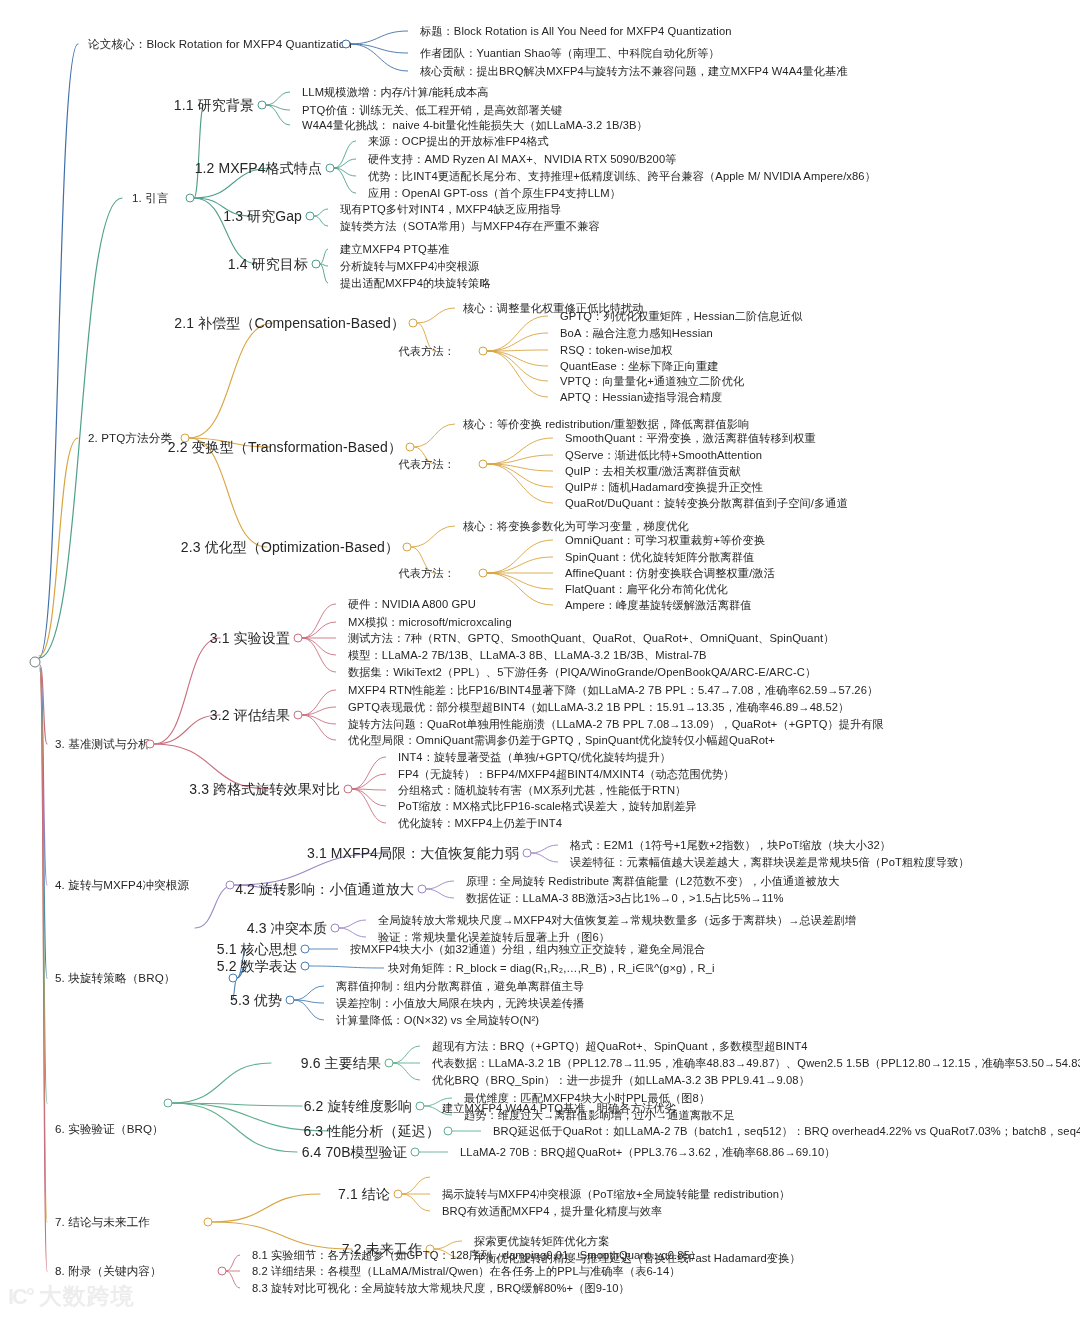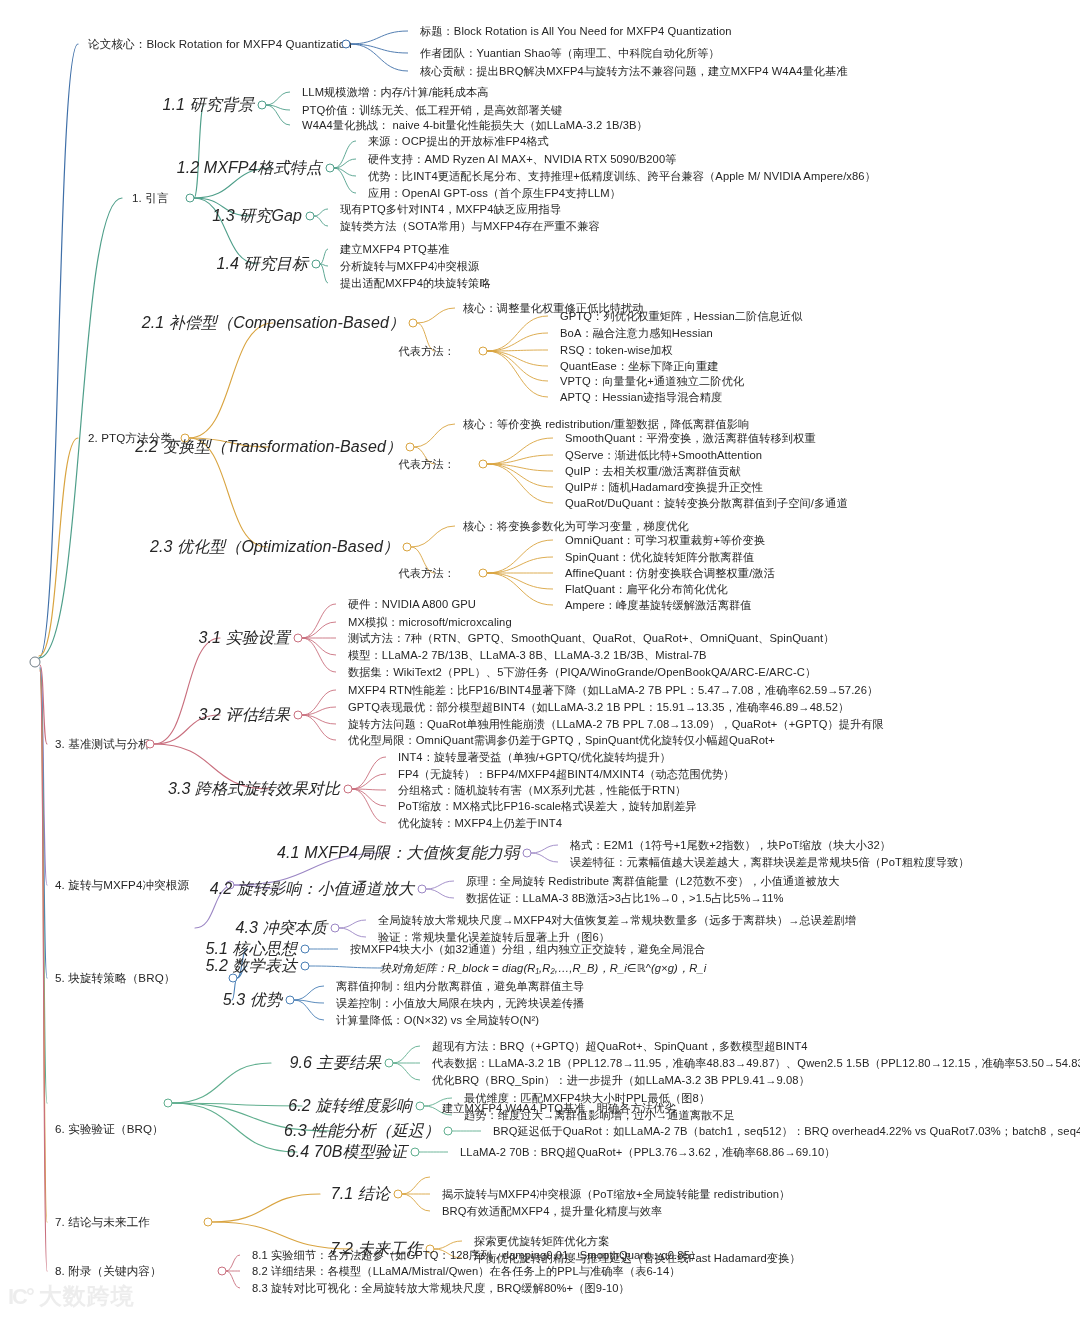--- a/index.html
+++ b/index.html
@@ -13,21 +13,21 @@
   svg.links{position:absolute;left:0;top:0;width:1080px;height:1325px;pointer-events:none;}
   .node{
     position:absolute;
     white-space:nowrap;
     font-size:11.2px;
     line-height:14px;
     letter-spacing:0.1px;
     transform:translateY(-50%);
   }
   .node.lvl1{font-size:11.6px;}
-  .node.lvl2{font-size:16px;font-style:italic;}
+  .node.lvl2{font-size:14px;}
   .node.lvl3{font-size:11.2px;}
   .node.right{text-align:left;}
   .node.left{text-align:right;}
   .dot{
     position:absolute;width:7px;height:7px;border-radius:50%;
     background:#ffffff;border:1.2px solid #8a8a8a;
     transform:translate(-50%,-50%);
   }
   .root-dot{
     position:absolute;width:9px;height:9px;border-radius:50%;
@@ -235,40 +235,40 @@
       <div class="node lvl3 right" style="top: 740px; left: 348px;">优化型局限：OmniQuant需调参仍差于GPTQ，SpinQuant优化旋转仅小幅超QuaRot+</div>
       <div class="node lvl2 left" style="top: 789px; right: 740px;">3.3 跨格式旋转效果对比</div>
       <div class="dot" style="left: 348px; top: 789px; border-color: rgb(201, 111, 126);"></div>
       <div class="node lvl3 right" style="top: 757px; left: 398px; text-align: center;">INT4：旋转显著受益（单独/+GPTQ/优化旋转均提升）</div>
       <div class="node lvl3 right" style="top: 774px; left: 398px;">FP4（无旋转）：BFP4/MXFP4超BINT4/MXINT4（动态范围优势）</div>
       <div class="node lvl3 right" style="top: 790px; left: 398px;">分组格式：随机旋转有害（MX系列尤甚，性能低于RTN）</div>
       <div class="node lvl3 right" style="top: 806px; left: 398px;">PoT缩放：MX格式比FP16-scale格式误差大，旋转加剧差异</div>
       <div class="node lvl3 right" style="top: 823px; left: 398px;">优化旋转：MXFP4上仍差于INT4</div>
       <div class="node lvl1 right" style="top: 885px; left: 55px;">4. 旋转与MXFP4冲突根源</div>
       <div class="dot" style="left: 230px; top: 885px; border-color: rgb(155, 134, 196);"></div>
-      <div class="node lvl2 left" style="top: 853px; right: 561px;">4.1 MXFP4局限：大值恢复能力弱</div>
+      <div class="node lvl2 left" style="top: 853px; right: 561px;">3.1 MXFP4局限：大值恢复能力弱</div>
       <div class="dot" style="left: 527px; top: 853px; border-color: rgb(155, 134, 196);"></div>
       <div class="node lvl3 right" style="top: 845px; left: 570px;">格式：E2M1（1符号+1尾数+2指数），块PoT缩放（块大小32）</div>
       <div class="node lvl3 right" style="top: 862px; left: 570px;">误差特征：元素幅值越大误差越大，离群块误差是常规块5倍（PoT粗粒度导致）</div>
       <div class="node lvl2 left" style="top: 889px; right: 666px;">4.2 旋转影响：小值通道放大</div>
       <div class="dot" style="left: 422px; top: 889px; border-color: rgb(155, 134, 196);"></div>
       <div class="node lvl3 right" style="top: 881px; left: 466px;">原理：全局旋转 Redistribute 离群值能量（L2范数不变），小值通道被放大</div>
       <div class="node lvl3 right" style="top: 898px; left: 466px;">数据佐证：LLaMA-3 8B激活&gt;3占比1%→0，&gt;1.5占比5%→11%</div>
       <div class="node lvl2 left" style="top: 928px; right: 753px;">4.3 冲突本质</div>
       <div class="dot" style="left: 335px; top: 928px; border-color: rgb(155, 134, 196);"></div>
       <div class="node lvl3 right" style="top: 920px; left: 378px;">全局旋转放大常规块尺度→MXFP4对大值恢复差→常规块数量多（远多于离群块）→总误差剧增</div>
       <div class="node lvl3 right" style="top: 937px; left: 378px;">验证：常规块量化误差旋转后显著上升（图6）</div>
       <div class="node lvl1 right" style="top: 978px; left: 55px;">5. 块旋转策略（BRQ）</div>
       <div class="dot" style="left: 233px; top: 978px; border-color: rgb(74, 127, 181);"></div>
       <div class="node lvl2 left" style="top: 949px; right: 783px;">5.1 核心思想</div>
       <div class="dot" style="left: 305px; top: 949px; border-color: rgb(74, 127, 181);"></div>
       <div class="node lvl3 right" style="top: 949px; left: 350px;">按MXFP4块大小（如32通道）分组，组内独立正交旋转，避免全局混合</div>
       <div class="node lvl2 left" style="top: 966px; right: 783px;">5.2 数学表达</div>
       <div class="dot" style="left: 305px; top: 966px; border-color: rgb(74, 127, 181);"></div>
-      <div class="node lvl3 right" style="top: 968px; left: 380px; font-style: italic;">块对角矩阵：R_block = diag(R₁,R₂,…,R_B)，R_i∈ℝ^(g×g)，R_i</div>
+      <div class="node lvl3 right" style="top: 968px; left: 388px;">块对角矩阵：R_block = diag(R₁,R₂,…,R_B)，R_i∈ℝ^(g×g)，R_i</div>
       <div class="node lvl2 left" style="top: 1000px; right: 798px;">5.3 优势</div>
       <div class="dot" style="left: 290px; top: 1000px; border-color: rgb(74, 127, 181);"></div>
       <div class="node lvl3 right" style="top: 986px; left: 336px;">离群值抑制：组内分散离群值，避免单离群值主导</div>
       <div class="node lvl3 right" style="top: 1003px; left: 336px;">误差控制：小值放大局限在块内，无跨块误差传播</div>
       <div class="node lvl3 right" style="top: 1020px; left: 336px;">计算量降低：O(N×32) vs 全局旋转O(N²)</div>
       <div class="node lvl1 right" style="top: 1118px; left: 55px; margin-top: 11px;">6. 实验验证（BRQ）</div>
       <div class="dot" style="left: 168px; top: 1103px; border-color: rgb(95, 174, 142);"></div>
       <div class="node lvl2 left" style="top: 1063px; right: 699px;">9.6 主要结果</div>
       <div class="dot" style="left: 389px; top: 1063px; border-color: rgb(95, 174, 142);"></div>
       <div class="node lvl3 right" style="top: 1046px; left: 432px;">超现有方法：BRQ（+GPTQ）超QuaRot+、SpinQuant，多数模型超BINT4</div>

